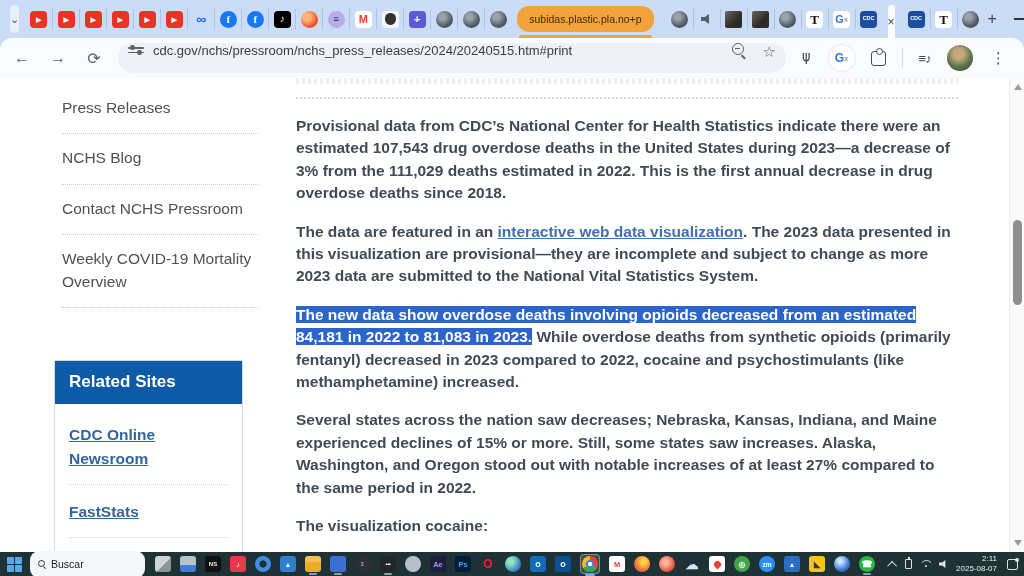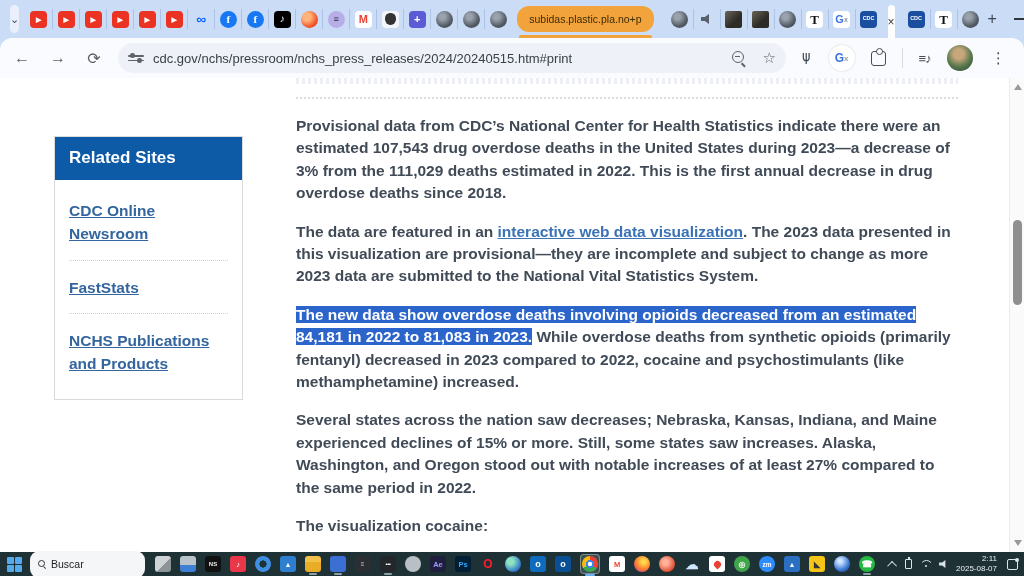--- a/index.html
+++ b/index.html
@@ -45,21 +45,21 @@
   .wincontrols { margin-left:auto; display:flex; align-items:center; height:38px; }
   .wc { width:44px; height:38px; display:flex; align-items:center; justify-content:center; color:#30353c; font-size:14px; }
   .wc .minbar { width:10px; height:1.5px; background:#30353c; display:block; }
 
   
   .toolbar { position:absolute; top:38px; left:0; width:1024px; height:40px; background:#fafbfe;
              border-radius:12px 12px 0 0; display:flex; align-items:center; box-shadow:0 1px 0 #e7eaf1; }
   .navbtn { width:28px; height:28px; display:flex; align-items:center; justify-content:center;
             color:#5f6368; font-size:16px; margin-left:8px; border-radius:50%; }
   .omnibox { flex:0 0 668px; height:30px; margin-left:10px; background:#eef1f8; border-radius:15px;
-             display:flex; align-items:center; padding:0 10px; }
+             display:flex; padding:0 10px; }
   .siteinfo { width:16px; height:14px; display:flex; flex-direction:column; justify-content:center; gap:3px; margin-right:9px; }
   .siteinfo b { display:block; height:1.6px; background:#5f6368; border-radius:2px; position:relative; }
   .siteinfo b:nth-child(1)::after { content:""; position:absolute; left:2px; top:-1.6px; width:4.6px; height:4.6px; border-radius:50%; background:#5f6368; }
   .siteinfo b:nth-child(2)::after { content:""; position:absolute; right:2px; top:-1.6px; width:4.6px; height:4.6px; border-radius:50%; background:#5f6368; }
   .url { color:#3a4048; font-size:13px; flex:1; white-space:nowrap; overflow:hidden; }
   .zoomico { width:15px; height:15px; position:relative; margin-right:16px; }
   .zoomico::before { content:""; position:absolute; left:0; top:0; width:10px; height:10px; border:1.6px solid #5f6368; border-radius:50%; }
   .zoomico::after { content:""; position:absolute; right:1px; bottom:0; width:5px; height:1.6px; background:#5f6368; transform:rotate(45deg); }
   .zoomico i { position:absolute; left:3px; top:5px; width:5px; height:1.4px; background:#5f6368; }
   .star { color:#5f6368; font-size:15px; }
@@ -316,20 +316,26 @@
     <span class="puzzle"></span>
     <span class="vsep"></span>
     <span class="mediabtn">≡♪</span>
     <span class="avatar"></span>
     <span class="kebab">⋮</span>
   </div>
 </div>
 
 <div class="page">
   <div class="sidebar">
+    <div class="navlist">
+      <div class="navitem">Press Releases</div>
+      <div class="navitem">NCHS Blog</div>
+      <div class="navitem">Contact NCHS Pressroom</div>
+      <div class="navitem">Weekly COVID-19 Mortality Overview</div>
+    </div>
     <div class="relcard">
       <div class="relhead">Related Sites</div>
       <div class="rellinks">
         <a class="rellink">CDC Online Newsroom</a>
         <a class="rellink">FastStats</a>
         <a class="rellink">NCHS Publications and Products</a>
       </div>
     </div>
   </div>
 

